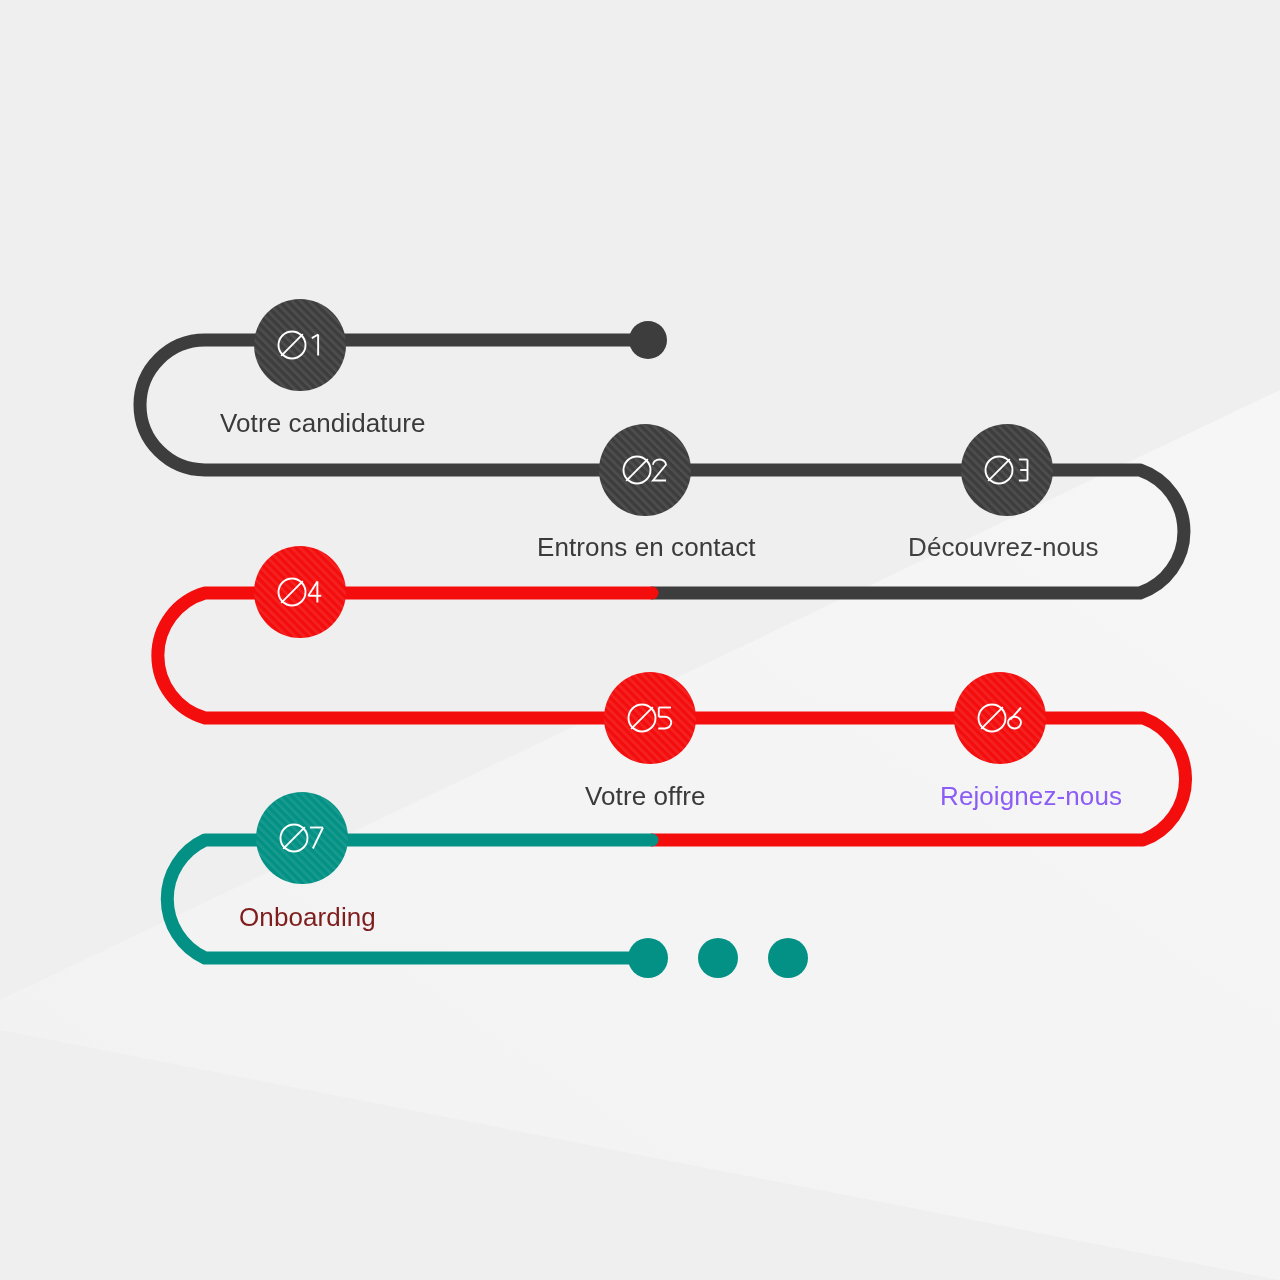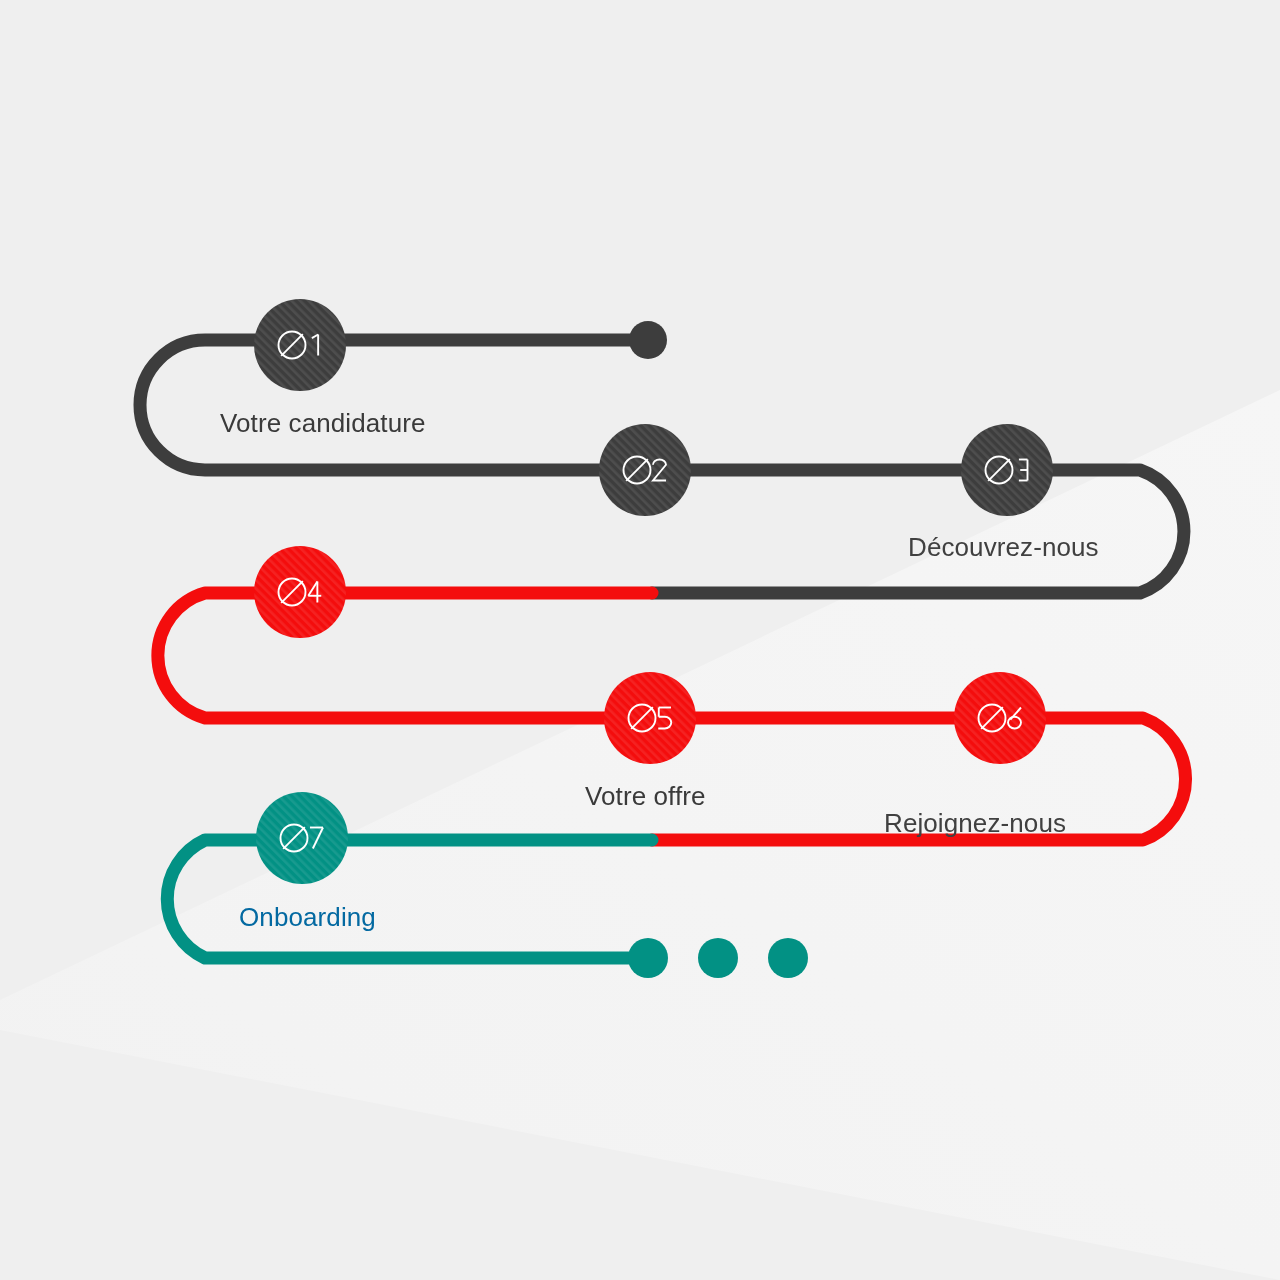--- a/index.html
+++ b/index.html
@@ -126,20 +126,21 @@
             <g>
               <circle cx="38" cy="46" r="13.5" fill="none" stroke="#ffffff" stroke-width="1.9" stroke-linecap="butt"></circle>
               <line x1="27.2" y1="56.8" x2="48.8" y2="35.2" fill="none" stroke="#ffffff" stroke-width="1.9" stroke-linecap="butt"></line>
             </g>
             <g>
               <path d="M 54 40.75 A 6.5 5.25 0 0 1 67 40.75 L 54 56.5 L 67 56.5" fill="none" stroke="#ffffff" stroke-width="1.9" stroke-linecap="butt"></path>
             </g>
           </g>
         </svg>
       </div>
+      <div class="node-label" style="left: 537px; top: 532px; color: rgb(58, 58, 58);">Entrons en contact</div>
       <div class="node" style="left: 961px; top: 424px; background: rgb(61, 61, 61);">
         <svg class="num-svg" viewBox="0 0 92 92">
           <defs>
             <pattern id="hatch2" width="6" height="6" patternUnits="userSpaceOnUse" patternTransform="rotate(-45)">
               <rect x="0" y="0" width="2.6" height="6" fill="rgba(255,255,255,0.085)"></rect>
             </pattern>
           </defs>
           <circle cx="46" cy="46" r="46" fill="url(#hatch2)"></circle>
           <g>
             <g>
@@ -212,37 +213,37 @@
               <circle cx="38" cy="46" r="13.5" fill="none" stroke="#ffffff" stroke-width="1.9" stroke-linecap="butt"></circle>
               <line x1="27.2" y1="56.8" x2="48.8" y2="35.2" fill="none" stroke="#ffffff" stroke-width="1.9" stroke-linecap="butt"></line>
             </g>
             <g>
               <path d="M 67 35.5 L 56.34 47.68" fill="none" stroke="#ffffff" stroke-width="1.9" stroke-linecap="butt"></path>
               <ellipse cx="60.5" cy="50.62" rx="6.5" ry="5.880000000000001" fill="none" stroke="#ffffff" stroke-width="1.9" stroke-linecap="butt"></ellipse>
             </g>
           </g>
         </svg>
       </div>
-      <div class="node-label" style="left: 884px; top: 781px; color: #404040; margin-top: 27px;">Rejoignez-nous</div>
+      <div class="node-label" style="left: 940px; top: 781px; color: #8b5cf6;">Rejoignez-nous</div>
       <div class="node" style="left: 256px; top: 792px; background: rgb(2, 145, 132);">
         <svg class="num-svg" viewBox="0 0 92 92">
           <defs>
             <pattern id="hatch6" width="6" height="6" patternUnits="userSpaceOnUse" patternTransform="rotate(-45)">
               <rect x="0" y="0" width="2.6" height="6" fill="rgba(255,255,255,0.085)"></rect>
             </pattern>
           </defs>
           <circle cx="46" cy="46" r="46" fill="url(#hatch6)"></circle>
           <g>
             <g>
               <circle cx="38" cy="46" r="13.5" fill="none" stroke="#ffffff" stroke-width="1.9" stroke-linecap="butt"></circle>
               <line x1="27.2" y1="56.8" x2="48.8" y2="35.2" fill="none" stroke="#ffffff" stroke-width="1.9" stroke-linecap="butt"></line>
             </g>
             <g>
               <line x1="54" y1="35.5" x2="67" y2="35.5" fill="none" stroke="#ffffff" stroke-width="1.9" stroke-linecap="butt"></line>
               <line x1="67" y1="35.5" x2="56.86" y2="56.5" fill="none" stroke="#ffffff" stroke-width="1.9" stroke-linecap="butt"></line>
             </g>
           </g>
         </svg>
       </div>
-      <div class="node-label" style="left: 239px; top: 902px; color: #0369a1;">Onboarding</div>
+      <div class="node-label" style="left: 239px; top: 902px; color: #7f1d1d;">Onboarding</div>
     </div>
 
 </div>
 
 </body></html>

